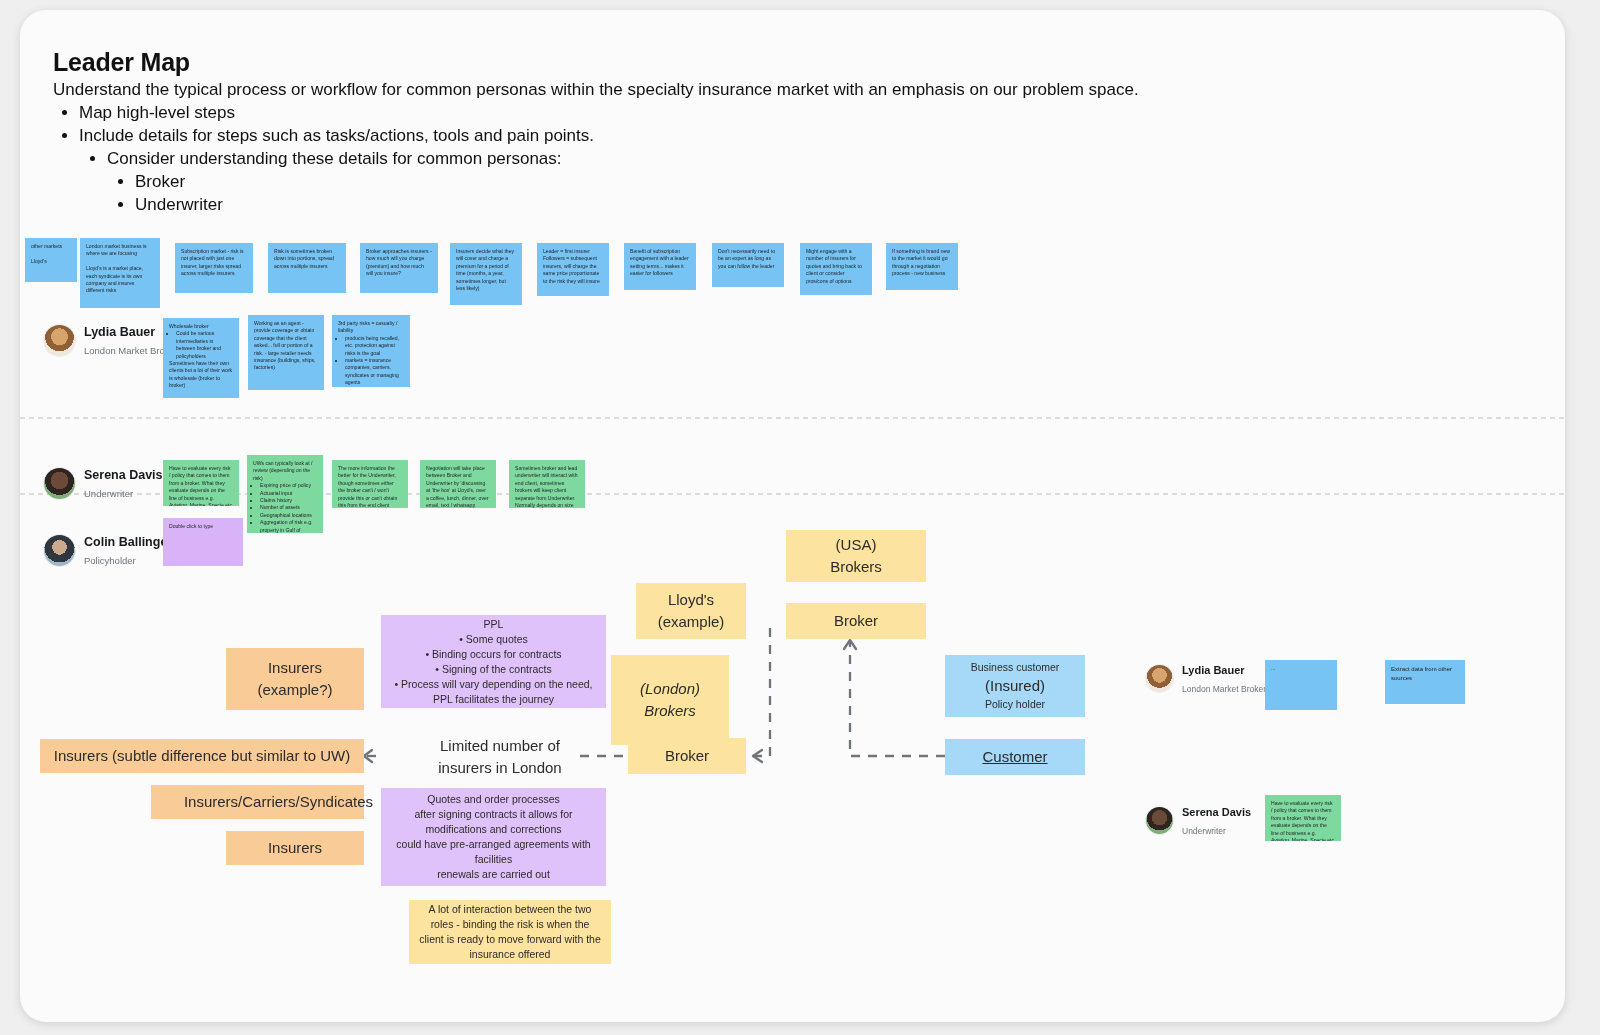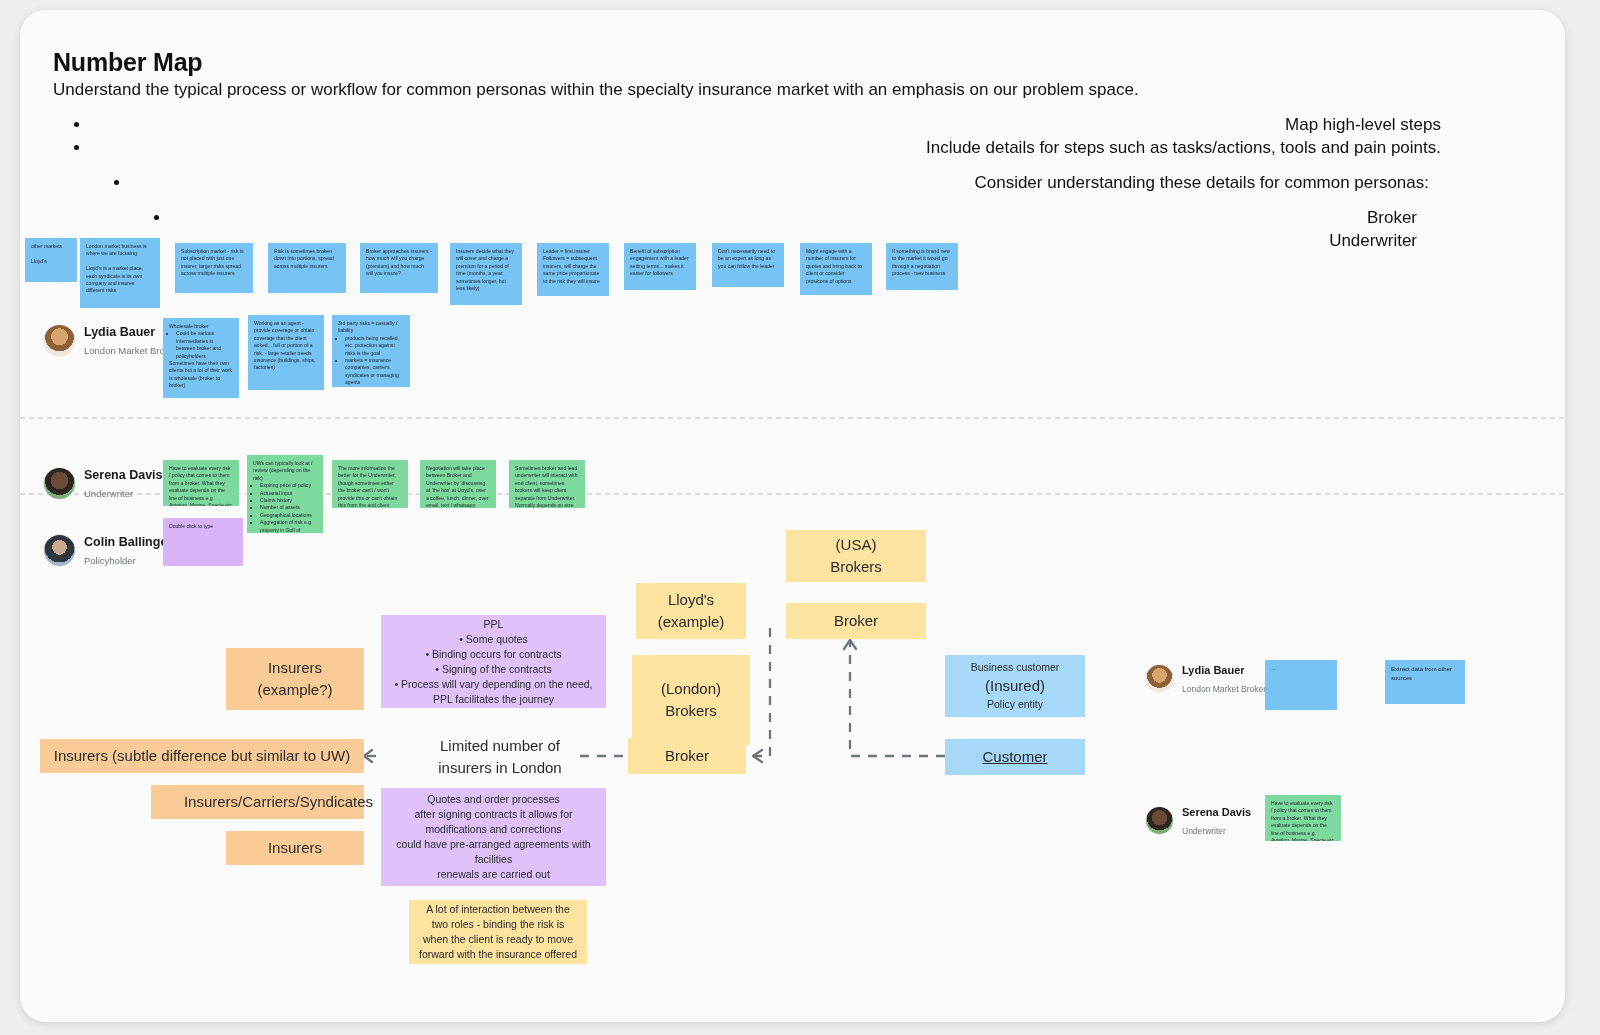--- a/index.html
+++ b/index.html
@@ -5,21 +5,21 @@
   html,body{margin:0;padding:0;background:#ffffff;}
   body{font-family:"Liberation Sans","DejaVu Sans",sans-serif;}
   #canvas{position:relative;width:1600px;height:1035px;background:#efefef;overflow:hidden;}
   #board{position:absolute;left:20px;top:10px;width:1545px;height:1012px;background:#fbfbfb;border-radius:26px;
          box-shadow:0 2px 10px rgba(0,0,0,.13);overflow:hidden;}
 
   
   .hdr{position:absolute;left:33px;top:38px;width:1400px;color:#111;}
   .hdr h1{font-size:25px;font-weight:bold;margin:0 0 2px 0;letter-spacing:-.2px;}
   .hdr .lead{font-size:17px;line-height:22px;margin:0;}
-  .hdr ul{margin:12px;padding-left:26px;list-style:disc;text-align:right;}
+  .hdr ul{margin:0;padding-left:26px;list-style:disc;}
   .hdr ul li{font-size:17px;line-height:23px;}
   .hdr ul ul{padding-left:28px;}
 
   
   .note{position:absolute;box-sizing:border-box;padding:5px 6px;font-size:5.1px;line-height:7.4px;
         color:#20252b;overflow:hidden;}
   .note.blue{background:#76c3f4;}
   .note.green{background:#7ed99f;}
   .note.purple{background:#d9b3f7;}
   .note .nt{display:block;white-space:pre-wrap;}
@@ -53,21 +53,21 @@
 
   svg.ov{position:absolute;left:0;top:0;width:1545px;height:1012px;pointer-events:none;}
 </style>
 </head>
 <body>
 
 <div id="canvas">
 <div id="board">
 
   <div class="hdr">
-    <h1>Number Map</h1>
+    <h1>Leader Map</h1>
     <p class="lead">Understand the typical process or workflow for common personas within the specialty insurance market with an emphasis on our problem space.</p>
     <ul>
       <li>Map high-level steps</li>
       <li><span>Include details for steps such as tasks/actions, tools and pain points.</span>
         <ul>
           <li><span>Consider understanding these details for common personas:</span>
             <ul>
               <li>Broker</li>
               <li>Underwriter</li>
             </ul>
@@ -209,21 +209,21 @@
     <span class="big">(USA)</span>
     <span class="big">Brokers</span>
   </div>
   <div class="box yellow" style="left:766px;top:593px;width:140px;height:36px;">
     <span class="big">Broker</span>
   </div>
   <div class="box yellow" style="left:616px;top:573px;width:110px;height:56px;">
     <span class="big">Lloyd's</span>
     <span class="big">(example)</span>
   </div>
-  <div class="box yellow" style="left:612px;top:645px;width:118px;height:90px;">
+  <div class="box yellow" style="left:591px;top:645px;width:118px;height:90px;font-style:italic;">
     <span class="big">(London)</span>
     <span class="big">Brokers</span>
   </div>
   <div class="box yellow" style="left:608px;top:728px;width:118px;height:36px;">
     <span class="big">Broker</span>
   </div>
 
   <div class="box orange" style="left:206px;top:638px;width:138px;height:62px;">
     <span class="big">Insurers</span>
     <span class="big">(example?)</span>
@@ -253,28 +253,28 @@
     </ul>
   </div>
 
   <div class="box plum" style="left:361px;top:778px;width:225px;height:98px;padding:6px 8px;">
     <span class="sm">Quotes and order processes</span>
     <span class="sm">after signing contracts it allows for modifications and corrections</span>
     <span class="sm">could have pre-arranged agreements with facilities</span>
     <span class="sm">renewals are carried out</span>
   </div>
 
-  <div class="box yellow" style="left:389px;top:890px;width:178px;height:64px;padding:0 10px;">
+  <div class="box yellow" style="left:389px;top:890px;width:202px;height:64px;padding:0 10px;">
     <span class="sm">A lot of interaction between the two roles - binding the risk is when the client is ready to move forward with the insurance offered</span>
   </div>
 
   <div class="box lblue" style="left:925px;top:645px;width:140px;height:62px;">
     <span class="sm">Business customer</span>
     <span class="big">(Insured)</span>
-    <span class="sm">Policy entity</span>
+    <span class="sm">Policy holder</span>
   </div>
   <div class="box lblue" style="left:925px;top:729px;width:140px;height:36px;text-decoration:underline;">
     <span class="big">Customer</span>
   </div>
 
   <div class="persona small" style="left:1126px;top:650px;">
     <span class="av" style="background:radial-gradient(circle at 50% 38%,#d8a46d 0 34%,#8f5f35 34% 58%,#efe7dd 58% 100%);"></span>
     <span>
       <span class="nm">Lydia Bauer</span><br>
       <span class="ro">London Market Broker</span>

